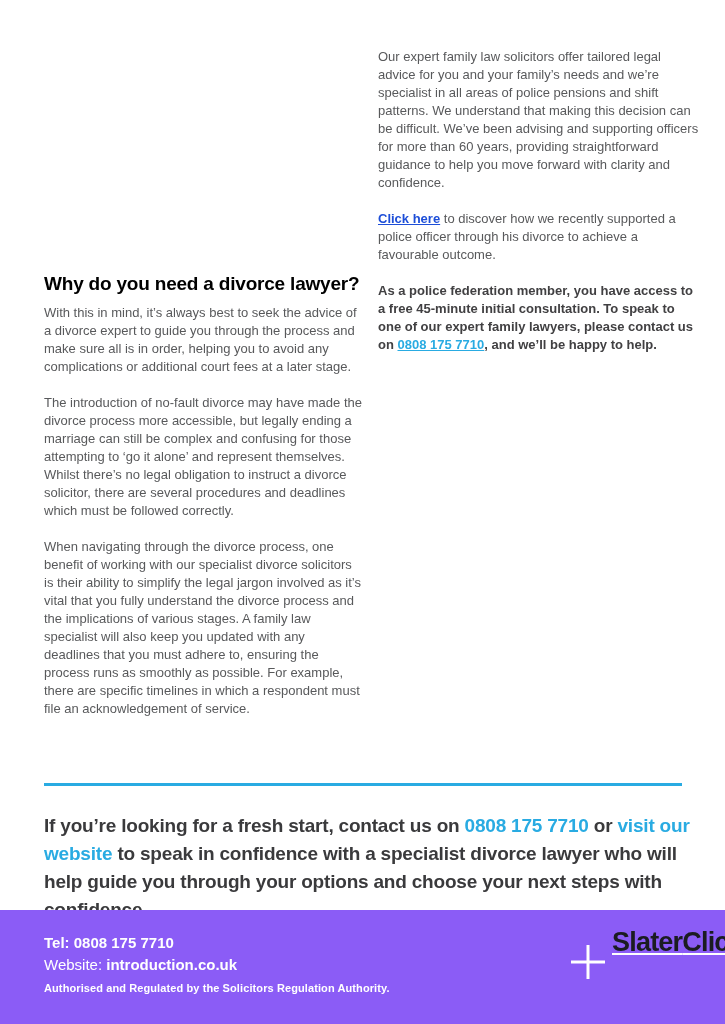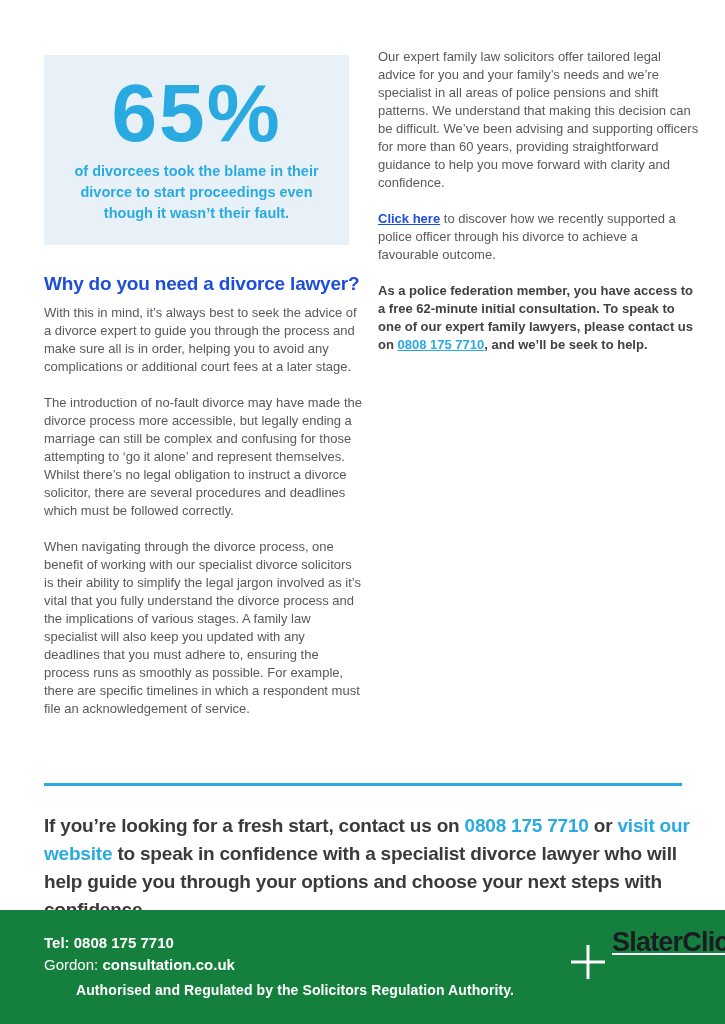--- a/index.html
+++ b/index.html
@@ -57,21 +57,21 @@
     left: 44px; top: 272px;
     width: 318px;
     font-size: 13px;
     line-height: 18px;
   }
   .left-col p { margin-bottom: 18px; }
   .section-heading {
     font-size: 19px;
     line-height: 24px;
     font-weight: 800;
-    color: #1d4ed8;
+    color: #000000;
     margin-bottom: 8px;
     letter-spacing: -0.2px;
   }
   .bold-para { font-weight: 700; color: #414042; }
   a.inline-link {
     color: #1d4ed8;
     font-weight: 700;
     text-decoration: underline;
     cursor: pointer;
   }
@@ -99,39 +99,38 @@
     color: #3a3a3c;
     letter-spacing: -0.2px;
   }
   .cta .accent { color: #29abe2; text-decoration: none; cursor: pointer; }
 
   
   .footer {
     position: absolute;
     left: 0; top: 910px;
     width: 725px; height: 114px;
-    background: #15803d;
+    background: #8b5cf6;
     color: #ffffff;
   }
   .footer-contact {
     position: absolute;
     left: 44px; top: 22px;
   }
   .footer-line {
     font-size: 15px;
     line-height: 22px;
     font-weight: 400;
   }
   .footer-line .strong { font-weight: 700; }
   .footer-smallprint {
     margin-top: 6px;
-    font-size: 14px;
+    font-size: 11px;
     font-weight: 700;
     letter-spacing: 0.1px;
-    margin-left: 32px;
   }
   .logo {
     position: absolute;
     left: 570px; top: 20px;
     display: flex;
     align-items: flex-start;
   }
   .logo-plus {
     margin-top: 14px;
     margin-right: 6px;
@@ -151,46 +150,42 @@
     font-weight: 400;
     color: #ffffff;
     text-align: center;
   }
 </style>
 </head>
 <body>
 
 <div class="page">
 
-  <div class="stat-box">
-    <div class="stat-value">65%</div>
-    <div class="stat-caption">of divorcees took the blame in their divorce to start proceedings even though it wasn’t their fault.</div>
-  </div>
 
   <div class="right-col">
     <p>Our expert family law solicitors offer tailored legal advice for you and your family’s needs and we’re specialist in all areas of police pensions and shift patterns. We understand that making this decision can be difficult. We’ve been advising and supporting officers for more than 60 years, providing straightforward guidance to help you move forward with clarity and confidence.</p>
     <p><a class="inline-link">Click here</a><span> to discover how we recently supported a police officer through his divorce to achieve a favourable outcome.</span></p>
-    <p class="bold-para"><span>As a police federation member, you have access to a free 62-minute initial consultation. To speak to one of our expert family lawyers, please contact us on </span><a class="phone-link">0808 175 7710</a><span>, and we’ll be seek to help.</span></p>
+    <p class="bold-para"><span>As a police federation member, you have access to a free 45-minute initial consultation. To speak to one of our expert family lawyers, please contact us on </span><a class="phone-link">0808 175 7710</a><span>, and we’ll be happy to help.</span></p>
   </div>
 
   <div class="left-col">
     <h2 class="section-heading">Why do you need a divorce lawyer?</h2>
     <p>With this in mind, it’s always best to seek the advice of a divorce expert to guide you through the process and make sure all is in order, helping you to avoid any complications or additional court fees at a later stage.</p>
     <p>The introduction of no-fault divorce may have made the divorce process more accessible, but legally ending a marriage can still be complex and confusing for those attempting to ‘go it alone’ and represent themselves. Whilst there’s no legal obligation to instruct a divorce solicitor, there are several procedures and deadlines which must be followed correctly.</p>
     <p>When navigating through the divorce process, one benefit of working with our specialist divorce solicitors is their ability to simplify the legal jargon involved as it’s vital that you fully understand the divorce process and the implications of various stages. A family law specialist will also keep you updated with any deadlines that you must adhere to, ensuring the process runs as smoothly as possible. For example, there are specific timelines in which a respondent must file an acknowledgement of service.</p>
   </div>
 
   <div class="divider"></div>
 
   <div class="cta"><span>If you’re looking for a fresh start, contact us on </span><a class="accent">0808 175 7710</a><span> or </span><a class="accent">visit our website</a><span> to speak in confidence with a specialist divorce lawyer who will help guide you through your options and choose your next steps with confidence.</span></div>
 
   <div class="footer">
     <div class="footer-contact">
       <div class="footer-line"><span class="strong">Tel: </span><span class="strong">0808 175 7710</span></div>
-      <div class="footer-line"><span>Gordon: </span><span class="strong">consultation.co.uk</span></div>
+      <div class="footer-line"><span>Website: </span><span class="strong">introduction.co.uk</span></div>
       <div class="footer-smallprint">Authorised and Regulated by the Solicitors Regulation Authority.</div>
     </div>
 
     <div class="logo">
       <span class="logo-plus">
         <svg width="36" height="36" viewBox="0 0 36 36" aria-hidden="true">
           <line x1="18" y1="1" x2="18" y2="35" stroke="#ffffff" stroke-width="3"></line>
           <line x1="1" y1="18" x2="35" y2="18" stroke="#ffffff" stroke-width="3"></line>
         </svg>
       </span>

